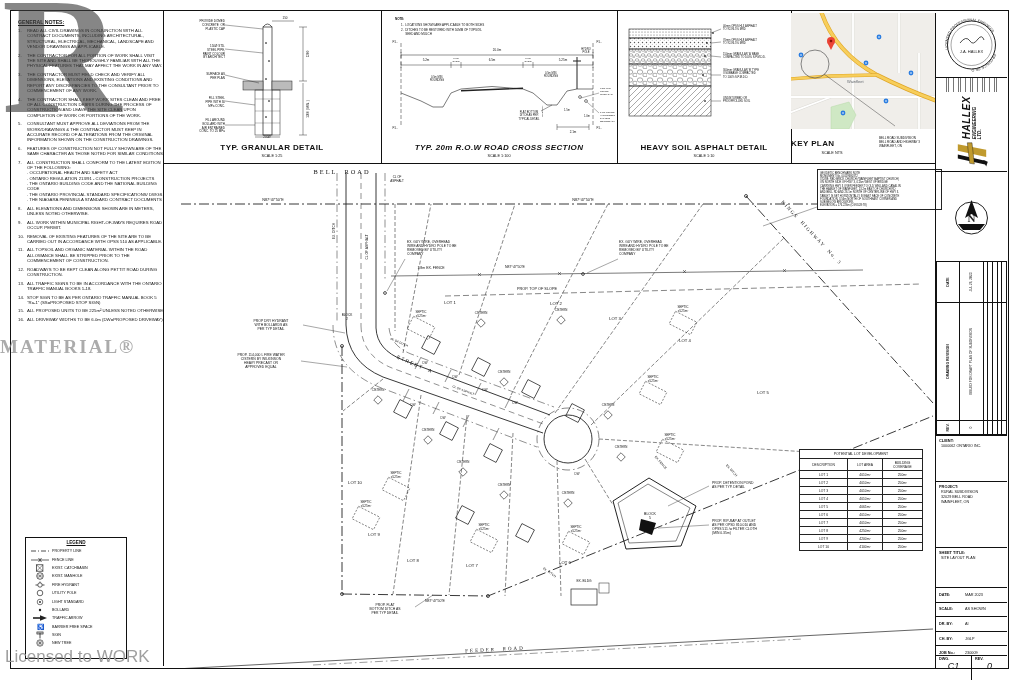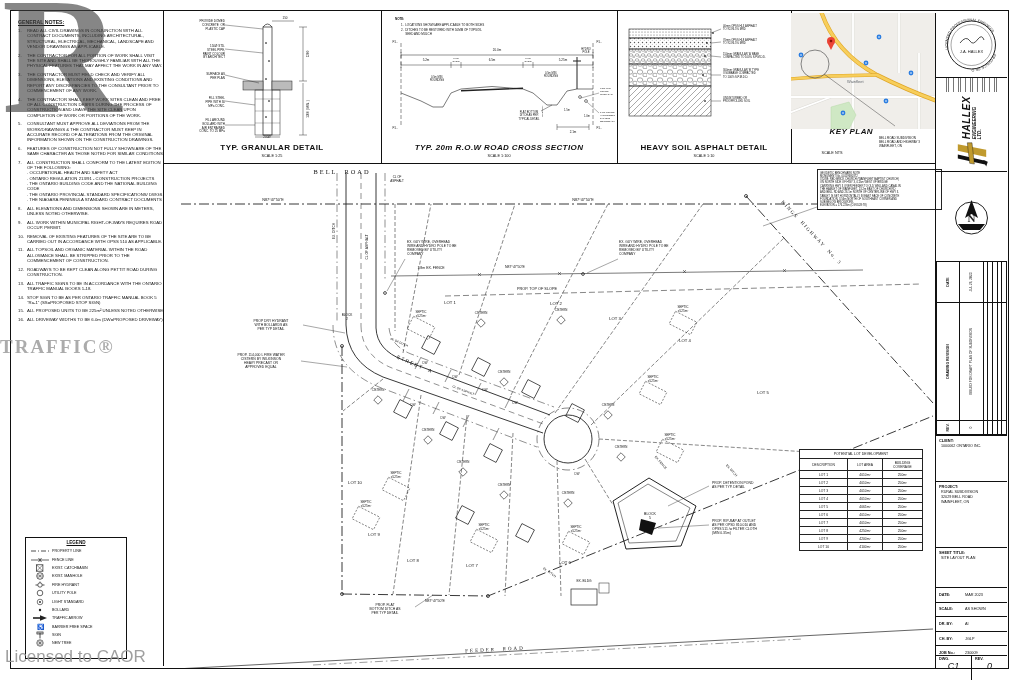--- a/index.html
+++ b/index.html
@@ -424,21 +424,21 @@
       <g fill="#fff">
           <circle cx="10" cy="42" r="0.8"></circle>
           <circle cx="75" cy="50" r="0.8"></circle>
           <circle cx="95" cy="88" r="0.8"></circle>
           <circle cx="52" cy="100" r="0.8"></circle>
           <circle cx="120" cy="60" r="0.8"></circle>
           <circle cx="88" cy="24" r="0.8"></circle>
         </g>
     </svg>
     <div class="maplabel" style="left:56px;top:66px;">Wainfleet</div>
-    <div class="ptitle" style="top:114px;width:82px;text-align:right;font-style:italic;">KEY PLAN</div>
+    <div class="ptitle" style="top:126px;width:82px;text-align:left;">KEY PLAN</div>
     <div class="pscale" style="top:138px;width:82px;text-align:center;">SCALE NTS</div>
     <div class="dl" style="left:88px;top:124px;font-size:3px;">BELL ROAD SUBDIVISION
 BELL ROAD AND HIGHWAY 3
 WAINFLEET, ON</div>
   </div>
 
   <div class="abs" style="left:152px;top:152px;width:772px;height:505px;">
     <svg width="772" height="505" viewBox="0 0 772 505">
       <g stroke="#222" fill="none" stroke-width="0.8">
 
@@ -851,14 +851,14 @@
       </div>
       <div style="flex:1;">
         <div style="font-size:3.8px;font-weight:bold;padding:1px 0 0 3px;">REV.</div>
         <div style="font-size:9px;font-style:italic;text-align:center;">0</div>
       </div>
     </div>
   </div>
 </div>
 
 <div id="wm-r">R</div>
-<div id="wm-realtor">TRAFFIC®</div>
-<div id="wm-lic">Licensed to CAOR</div>
+<div id="wm-realtor">MATERIAL®</div>
+<div id="wm-lic">Licensed to WORK</div>
 
 </body></html>

